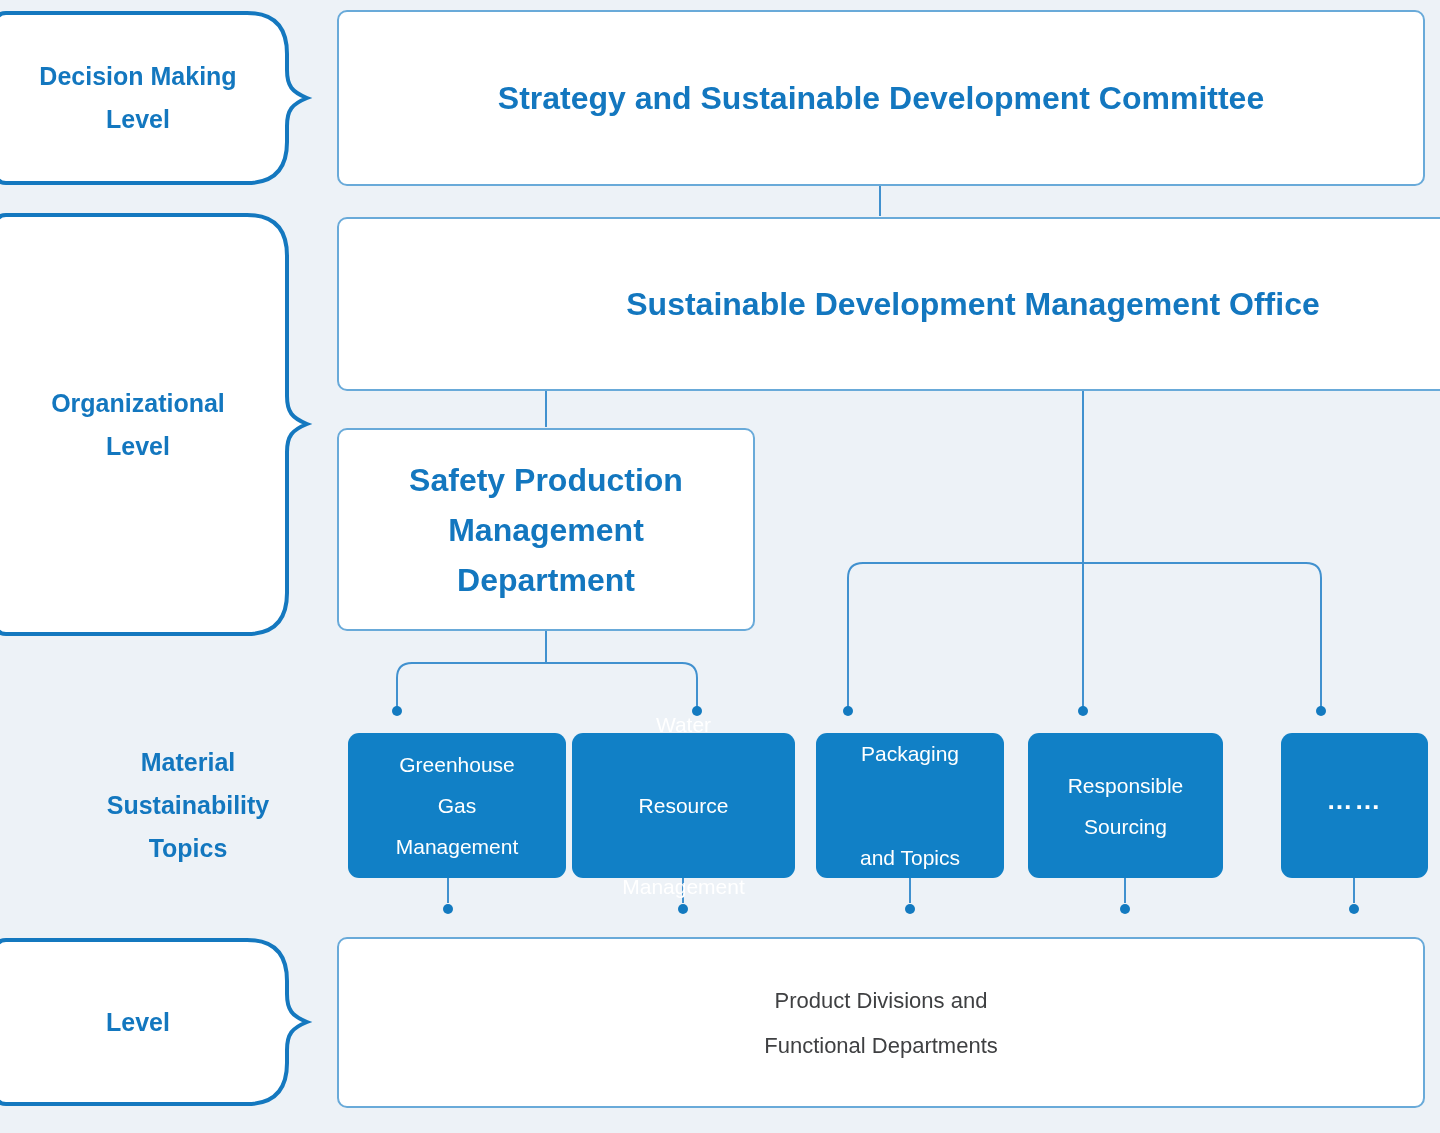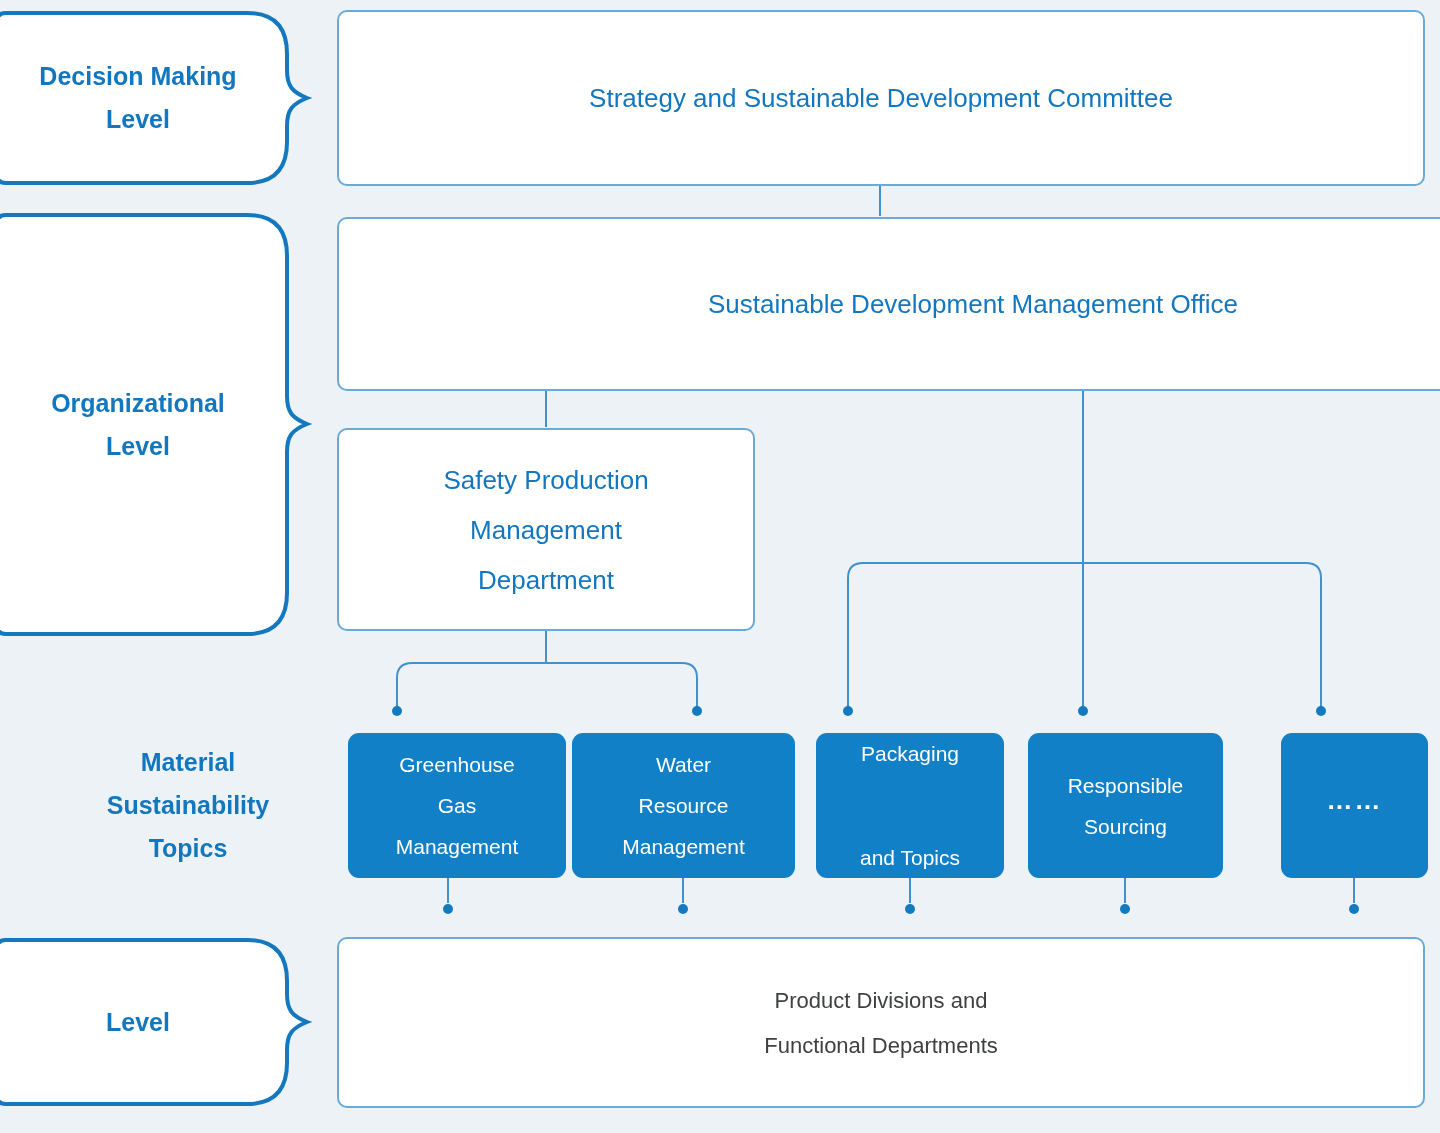--- a/index.html
+++ b/index.html
@@ -19,21 +19,21 @@
     background:var(--node-bg);
     border:2px solid var(--node-border);
     border-radius:10px;
     display:flex;flex-direction:column;
     align-items:center;justify-content:center;
     text-align:center;
     box-sizing:border-box;
   }
   .node .ln{
     color:var(--accent-text);
-    font-size:26px;font-weight:400;
+    font-size:32px;font-weight:700;
     line-height:50px;
     white-space:nowrap;
   }
   
   .topic{
     position:absolute;
     background:var(--topic-fill);
     border-radius:11px;
     display:flex;flex-direction:column;
     align-items:center;justify-content:center;
@@ -170,21 +170,21 @@
     <div class="ln">Management</div>
     <div class="ln">Department</div>
   </div>
 
   <div class="topic" style="left:348px;top:733px;width:218px;height:145px;">
     <div class="ln">Greenhouse</div>
     <div class="ln">Gas</div>
     <div class="ln">Management</div>
   </div>
 
-  <div class="topic" style="left:572px;top:733px;width:223px;height:145px;">
+  <div class="topic" style="left:572px;top:733px;width:223px;height:145px;gap:40px;">
     <div class="ln">Water</div>
     <div class="ln">Resource</div>
     <div class="ln">Management</div>
   </div>
 
   <div class="topic" style="left:816px;top:733px;width:188px;height:145px;justify-content:space-between;">
     <div class="ln">Packaging</div>
     <div class="ln">and Topics</div>
   </div>
 

